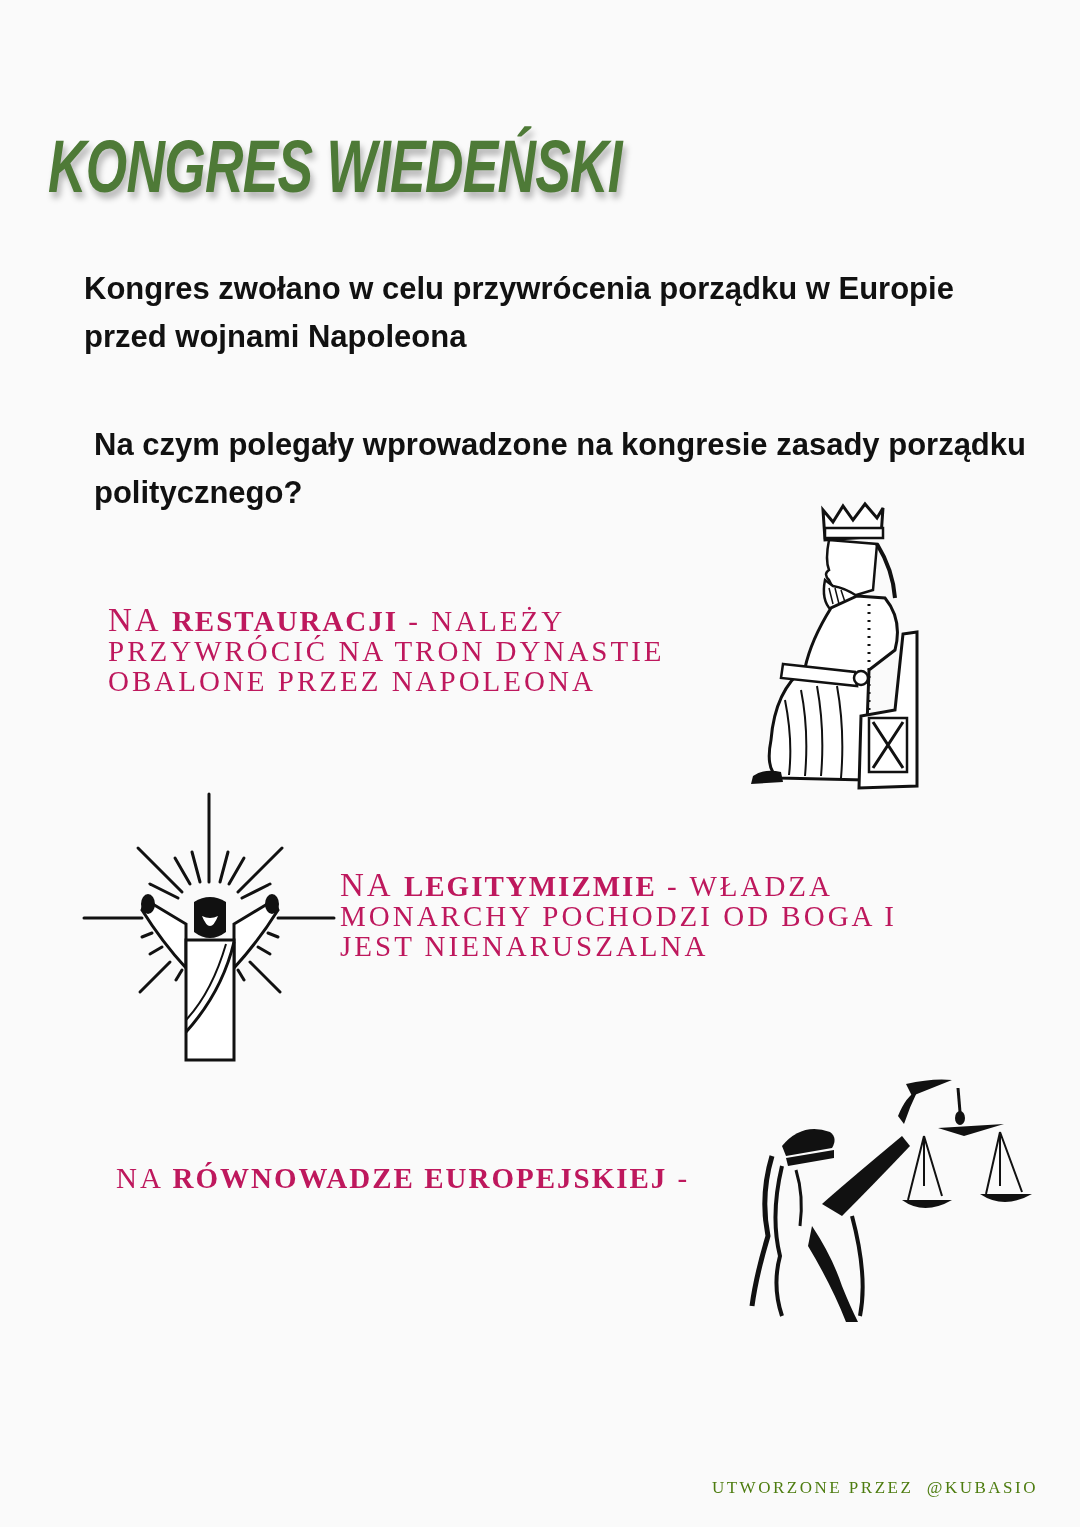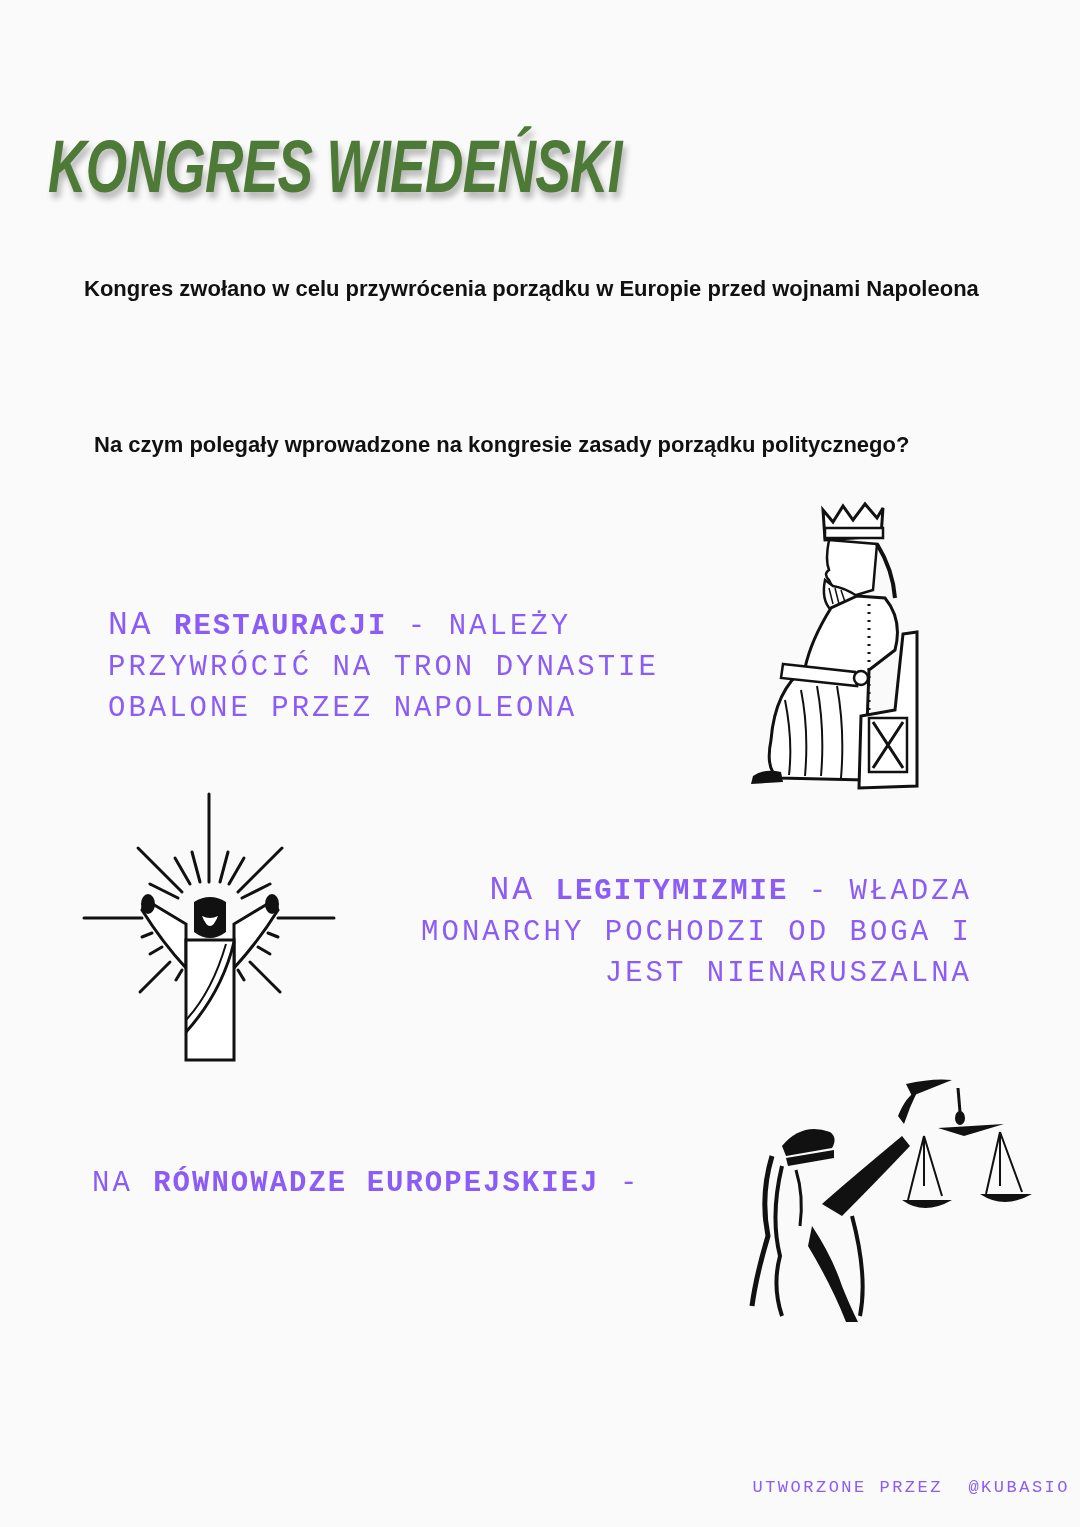--- a/index.html
+++ b/index.html
@@ -18,43 +18,43 @@
     letter-spacing: -1px;
     color: #4e7a37;
     transform: scaleX(0.72);
     transform-origin: left top;
     text-shadow: 4px 6px 7px rgba(0,0,0,0.28);
     white-space: nowrap;
   }
   .intro {
     position: absolute; left: 84px; width: 940px;
     font-family: "Liberation Sans", sans-serif;
-    font-weight: 700; font-size: 22px; line-height: 48px;
+    font-weight: 700; font-size: 31px; line-height: 48px;
     color: #111;
   }
   .intro.p1 { top: 265px; }
   .intro.p2 { top: 411px; }
   .serif-block {
     position: absolute;
-    font-family: Liberation Mono, monospace;
-    font-size: 29px; line-height: 41px;
+    font-family: Liberation Serif, serif;
+    font-size: 29px; line-height: 30px;
     letter-spacing: 3px;
     text-transform: uppercase;
-    color: #8b5cf6;
+    color: #be185d;
   }
   .serif-block b { font-weight: 700; letter-spacing: 2px; }
   .serif-block .first { font-size: 33px; }
   .block-1 { left: 108px; top: 605px; width: 620px; }
-  .block-2 { left: 340px; top: 870px; width: 632px; text-align: right; }
-  .block-3 { left: 92px; top: 1163px; width: 640px; }
+  .block-2 { left: 340px; top: 870px; width: 632px; text-align: left; }
+  .block-3 { left: 116px; top: 1163px; width: 640px; }
   .footer {
-    position: absolute; right: 10px; top: 1478px;
-    font-family: Liberation Mono, monospace;
+    position: absolute; right: 42px; top: 1478px;
+    font-family: Liberation Serif, serif;
     font-size: 17px; letter-spacing: 2.5px;
-    color: #8b5cf6;
+    color: #4d7c0f;
   }
   .illus { position: absolute; }
   .king { left: 745px; top: 500px; width: 180px; height: 295px; }
   .jesus { left: 82px; top: 792px; width: 255px; height: 272px; }
   .justice { left: 742px; top: 1076px; width: 295px; height: 250px; }
   svg { display: block; }
 </style>
 </head>
 <body>
 

